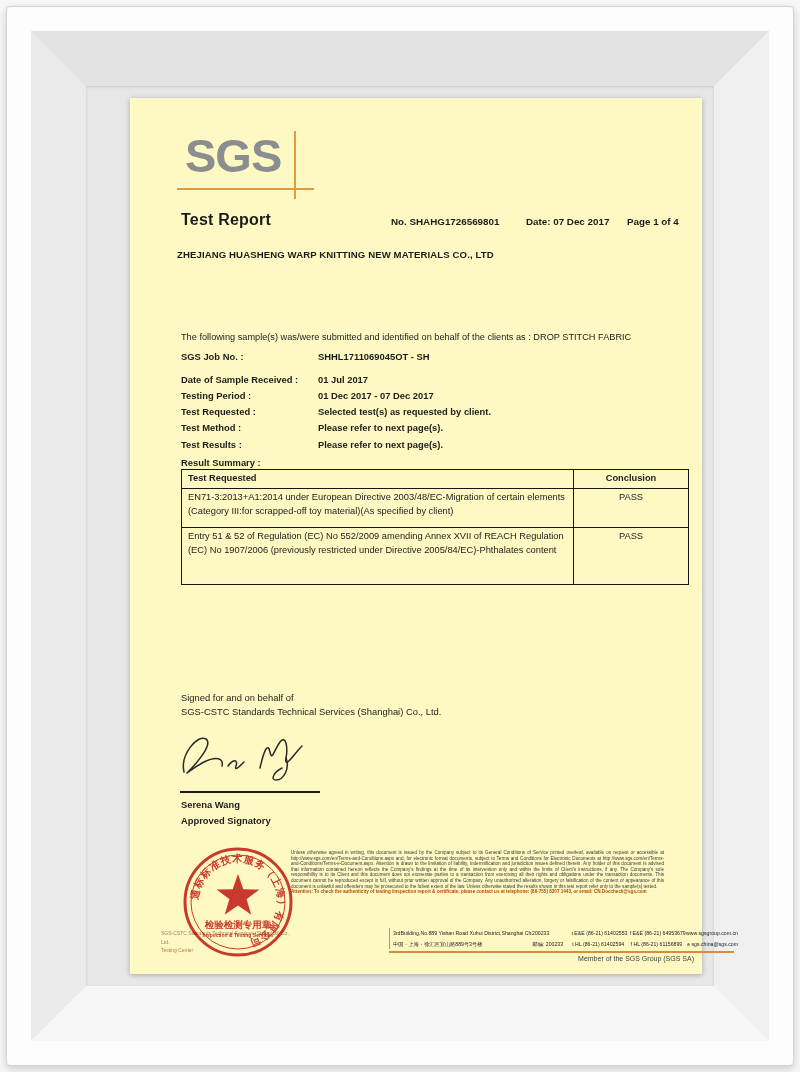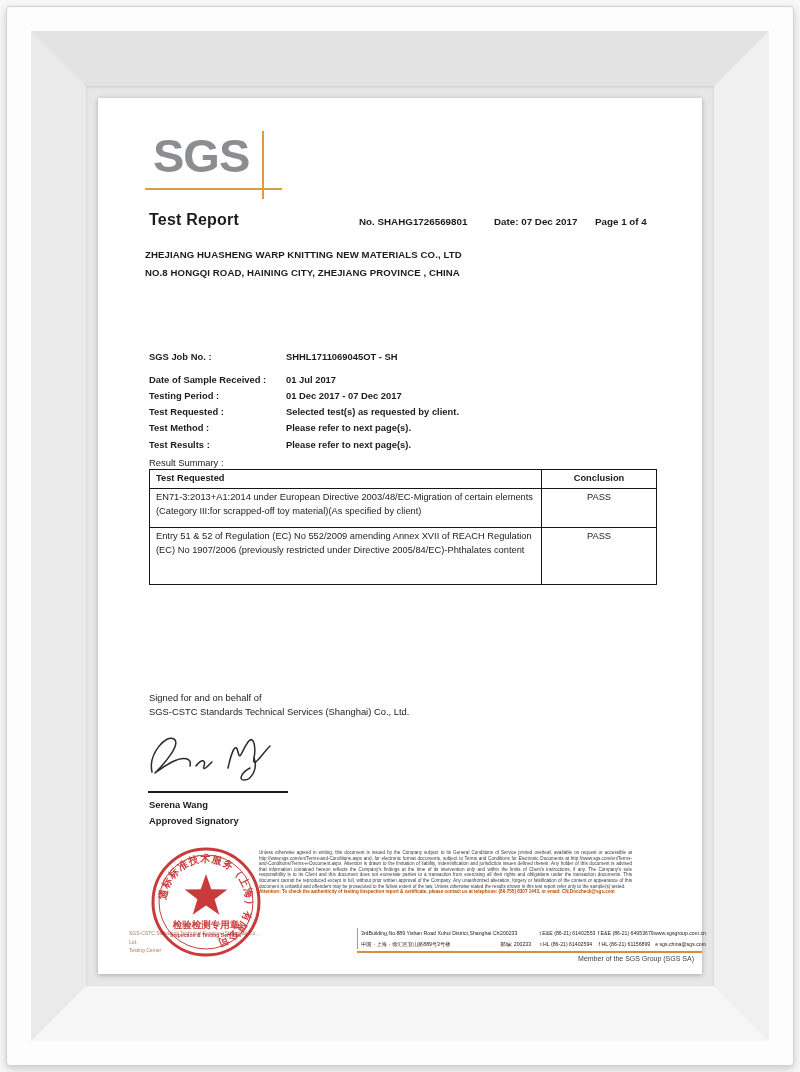--- a/index.html
+++ b/index.html
@@ -16,22 +16,23 @@
     box-shadow:0 3px 8px rgba(0,0,0,.18), inset 0 0 2px #fff;
   }
   .bevel{
     position:absolute;inset:24px;
     border-style:solid;border-width:55px;
     border-color:#e3e3e3 #f0f0f0 #f6f6f6 #eaeaea;
     background:#e7e7e7;
     box-shadow:inset 0 1px 3px rgba(0,0,0,.12);
   }
   .paper{
-    position:absolute;inset:12px;background:#ffffff;
+    position:absolute;inset:12px;background:#fef9c3;
     box-shadow:0 1px 5px rgba(0,0,0,.28);
+    margin-left:32px;
   }
   .abs{position:absolute;}
   
   .logo-text{
     left:55px;top:34px;font-size:47px;line-height:1;font-weight:bold;
     color:#8b8d90;letter-spacing:-1px;
   }
   .logo-hline{left:47px;top:90px;width:137px;height:2px;background:#dd9c44;}
   .logo-vline{left:164px;top:33px;width:2px;height:68px;background:#dd9c44;}
   .doc-title{left:51px;top:113px;font-size:16px;font-weight:bold;letter-spacing:.2px;}
@@ -40,21 +41,21 @@
   .meta.date{left:396px;}
   .meta.page{left:497px;}
   
   .client{left:47px;font-size:9.6px;font-weight:600;letter-spacing:.1px;}
   .client.name{top:151px;}
   .client.addr{top:169px;}
   .intro{left:51px;top:234px;font-size:9.2px;width:520px;}
   
   .frow{left:51px;font-size:9.4px;font-weight:600;white-space:nowrap;}
   .frow .val{position:absolute;left:137px;font-weight:600;}
-  .summary-label{left:51px;top:359px;font-size:9.4px;font-weight:400;}
+  .summary-label{left:51px;top:359px;font-size:9.4px;font-weight:700;}
   
   table.results{
     left:51px;top:371px;width:508px;border-collapse:collapse;position:absolute;
     font-size:9.3px;table-layout:fixed;
   }
   table.results th,table.results td{
     border:1.6px solid #161616;vertical-align:top;padding:2px 6px;line-height:1.5;
   }
   table.results th{font-weight:bold;text-align:left;height:14px;}
   table.results th.c,table.results td.c{text-align:center;width:102px;}
@@ -94,22 +95,22 @@
       <div class="abs logo-text">SGS</div>
       <div class="abs logo-hline"></div>
       <div class="abs logo-vline"></div>
 
       <div class="abs doc-title">Test Report</div>
       <div class="abs meta no">No. SHAHG1726569801</div>
       <div class="abs meta date">Date: 07 Dec 2017</div>
       <div class="abs meta page">Page 1 of 4</div>
 
       <div class="abs client name">ZHEJIANG HUASHENG WARP KNITTING NEW MATERIALS CO., LTD</div>
-      <div class="abs client addr">NO.8 HONGQI ROAD, HAINING CITY, ZHEJIANG PROVINCE , CHINA</div>
-
+
+      <div class="abs intro">The following sample(s) was/were submitted and identified on behalf of the clients as : DROP STITCH FABRIC</div>
 
       <div class="abs frow" style="top:253px">
         <span>SGS Job No. :</span>
         <span class="val">SHHL1711069045OT - SH</span>
       </div>
       <div class="abs frow" style="top:276px">
         <span>Date of Sample Received :</span>
         <span class="val">01 Jul 2017</span>
       </div>
       <div class="abs frow" style="top:292px">

